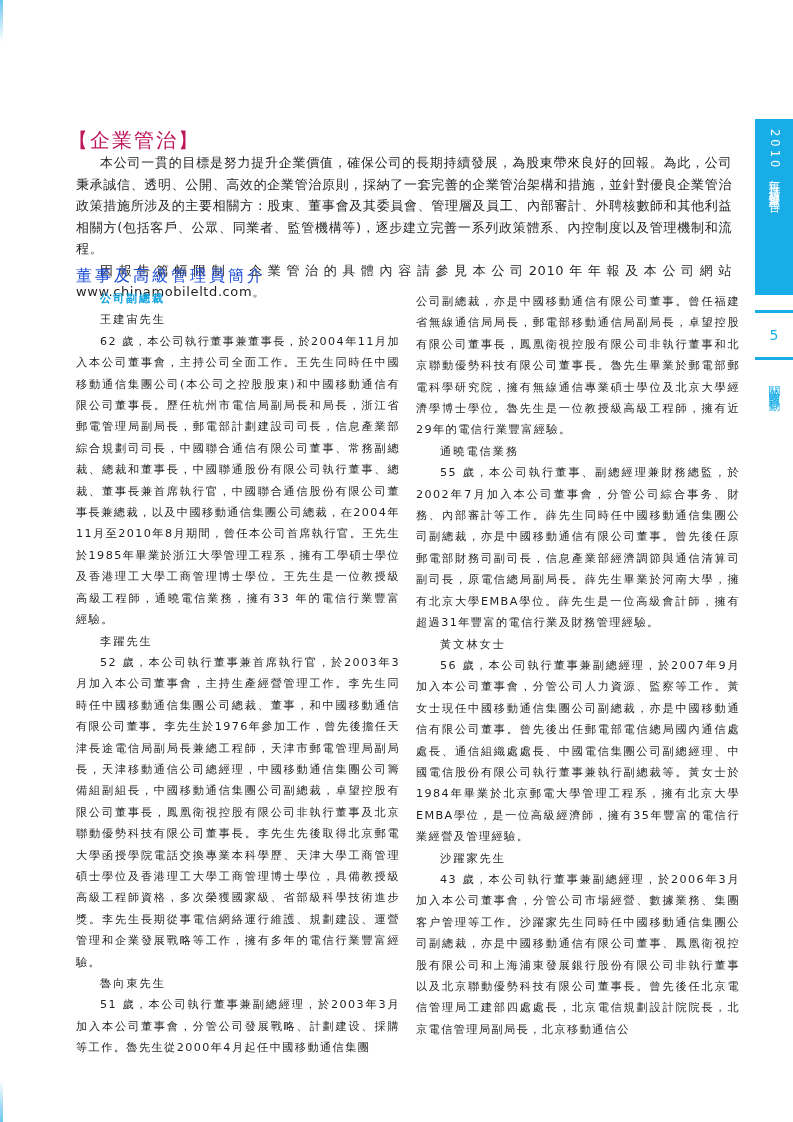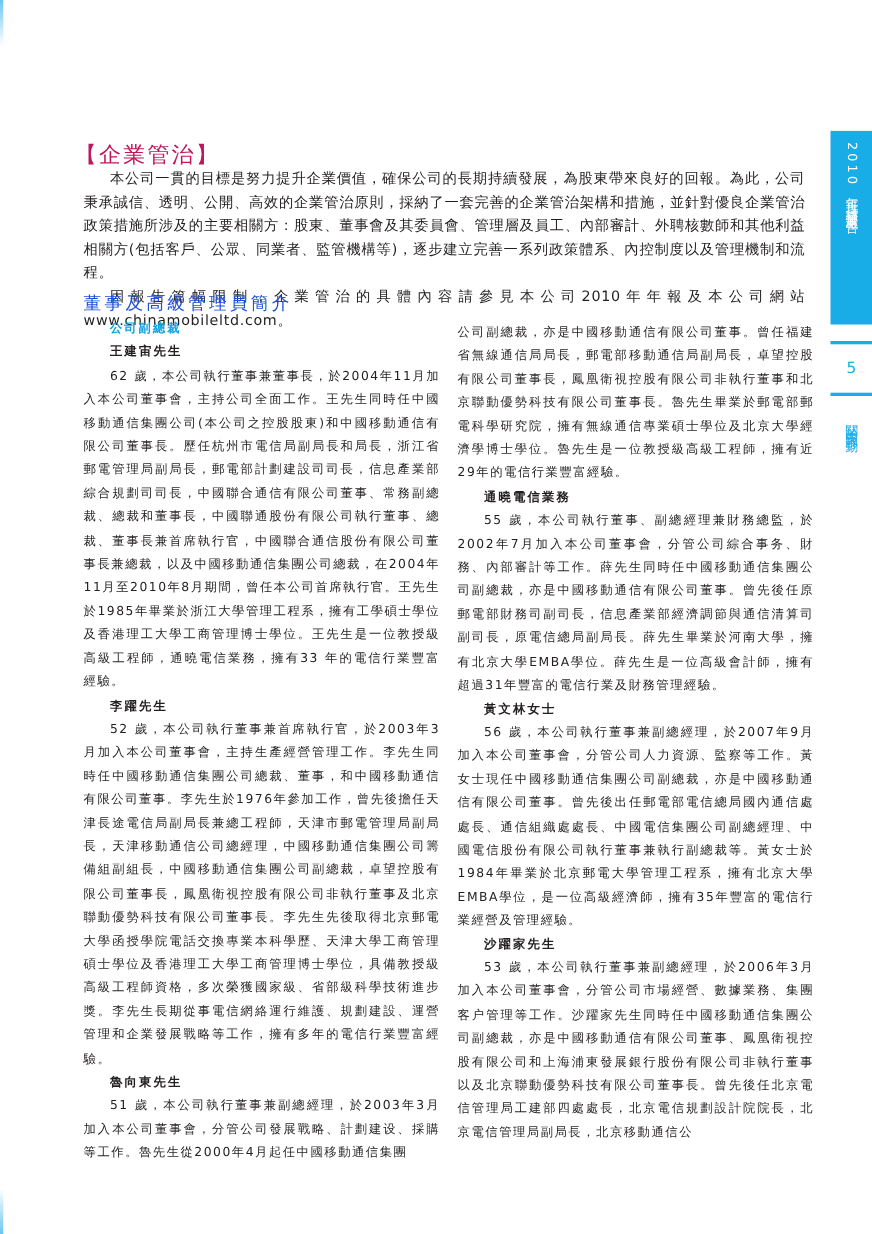--- a/index.html
+++ b/index.html
@@ -21,21 +21,21 @@
     font-size:13px; line-height:21.5px; letter-spacing:0.6px; }
   .intro p { margin:0; text-indent:24px; text-align:justify; }
   .sub-heading { position:absolute; left:76px; top:266px;
     font-size:16px; color:#1d4ed8; letter-spacing:3px; }
   .col { position:absolute; width:324px; font-size:11.2px; line-height:21.4px; letter-spacing:1.4px; }
   .col-left { left:76px; top:288px; }
   .col-right { left:416px; top:291px; }
   .col p { margin:0; text-align:justify; }
   .col p.indent { text-indent:24px; }
   .role { color:#0fa3e0; padding-left:24px; font-weight:bold; font-size:11px; letter-spacing:2px; }
-  .name { padding-left:24px; font-weight:bold; letter-spacing:2px; }
+  .name { padding-left:24px; font-weight:normal; letter-spacing:2px; }
   .sidebar { position:absolute; left:755px; top:119px; width:38px; }
   .side-box { background:#19ade8; height:176px; width:38px; display:flex; justify-content:center; padding-top:10px; box-sizing:border-box; }
   .side-box span { writing-mode:vertical-rl; color:#ffffff; font-size:11.5px; letter-spacing:3px; }
   .side-line { height:3px; background:#19ade8; width:38px; }
   .side-line.l1 { margin-top:15px; }
   .page-num { color:#19ade8; font-size:14px; text-align:center; height:44px; line-height:44px; }
   .side-label { margin-top:16px; display:flex; justify-content:center; }
   .side-label span { writing-mode:vertical-rl; color:#19ade8; font-size:11.5px; letter-spacing:3px; }
 </style>
 </head>
@@ -63,21 +63,21 @@
   <p class="indent">51 歲，本公司執行董事兼副總經理，於2003年3月加入本公司董事會，分管公司發展戰略、計劃建设、採購等工作。魯先生從2000年4月起任中國移動通信集團</p>
 </div>
 
 <div class="col col-right">
   <p>公司副總裁，亦是中國移動通信有限公司董事。曾任福建省無線通信局局長，郵電部移動通信局副局長，卓望控股有限公司董事長，鳳凰衛視控股有限公司非執行董事和北京聯動優勢科技有限公司董事長。魯先生畢業於郵電部郵電科學研究院，擁有無線通信專業碩士學位及北京大學經濟學博士學位。魯先生是一位教授級高級工程師，擁有近29年的電信行業豐富經驗。</p>
   <p class="name">通曉電信業務</p>
   <p class="indent">55 歲，本公司執行董事、副總經理兼財務總監，於2002年7月加入本公司董事會，分管公司綜合事务、財務、內部審計等工作。薛先生同時任中國移動通信集團公司副總裁，亦是中國移動通信有限公司董事。曾先後任原郵電部財務司副司長，信息產業部經濟調節與通信清算司副司長，原電信總局副局長。薛先生畢業於河南大學，擁有北京大學EMBA學位。薛先生是一位高級會計師，擁有超過31年豐富的電信行業及財務管理經驗。</p>
   <p class="name">黃文林女士</p>
   <p class="indent">56 歲，本公司執行董事兼副總經理，於2007年9月加入本公司董事會，分管公司人力資源、監察等工作。黃女士現任中國移動通信集團公司副總裁，亦是中國移動通信有限公司董事。曾先後出任郵電部電信總局國內通信處處長、通信組織處處長、中國電信集團公司副總經理、中國電信股份有限公司執行董事兼執行副總裁等。黃女士於1984年畢業於北京郵電大學管理工程系，擁有北京大學EMBA學位，是一位高級經濟師，擁有35年豐富的電信行業經營及管理經驗。</p>
   <p class="name">沙躍家先生</p>
-  <p class="indent">53 歲，本公司執行董事兼副總經理，於2006年3月加入本公司董事會，分管公司市場經營、數據業務、集團客户管理等工作。沙躍家先生同時任中國移動通信集團公司副總裁，亦是中國移動通信有限公司董事、鳳凰衛視控股有限公司和上海浦東發展銀行股份有限公司非執行董事以及北京聯動優勢科技有限公司董事長。曾先後任北京電信管理局工建部四處處長，北京電信規劃設計院院長，北京電信管理局副局長，北京移動通信公</p>
+  <p class="indent">43 歲，本公司執行董事兼副總經理，於2006年3月加入本公司董事會，分管公司市場經營、數據業務、集團客户管理等工作。沙躍家先生同時任中國移動通信集團公司副總裁，亦是中國移動通信有限公司董事、鳳凰衛視控股有限公司和上海浦東發展銀行股份有限公司非執行董事以及北京聯動優勢科技有限公司董事長。曾先後任北京電信管理局工建部四處處長，北京電信規劃設計院院長，北京電信管理局副局長，北京移動通信公</p>
 </div>
 
 <div class="sidebar">
   <div class="side-box">
     <span>2010年可持續發展報告</span>
   </div>
   <div class="side-line l1"></div>
   <div class="page-num">5</div>
   <div class="side-line"></div>
   <div class="side-label">

